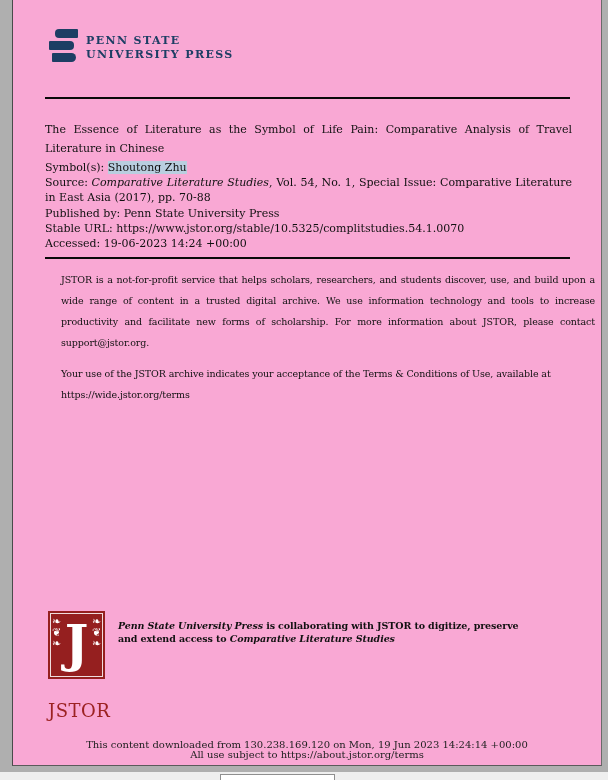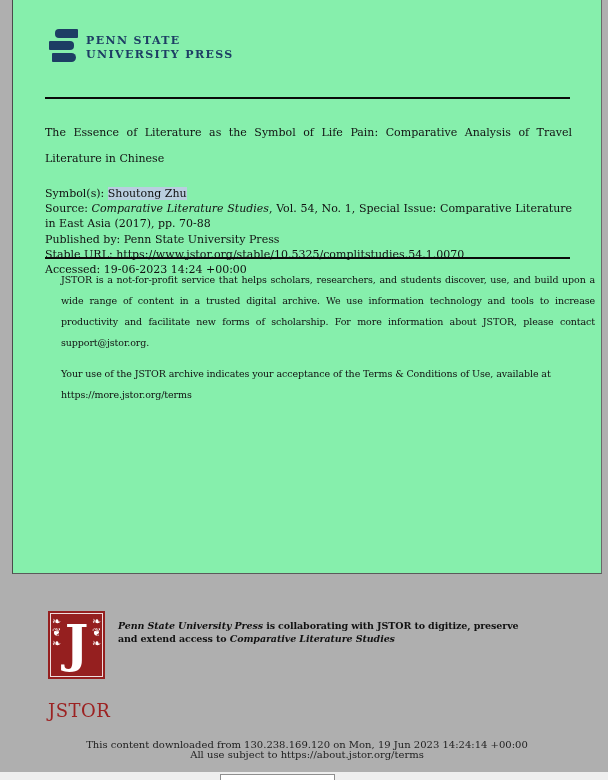--- a/index.html
+++ b/index.html
@@ -9,22 +9,22 @@
     background: #afafaf;
     overflow: hidden;
     font-family: "DejaVu Serif", serif;
     color: #111;
   }
 
   
   .page {
     position: absolute;
     left: 12px; top: 0;
-    width: 590px; height: 574px;
-    background: #86efac;
+    width: 590px; height: 766px;
+    background: #f9a8d4;
     border-left: 1px solid #4a4a4a;
     border-right: 1px solid #6a6a6a;
     border-bottom: 1px solid #5a5a5a;
   }
 
   
   .psu-logo { position: absolute; left: 35px; top: 29px; }
   .psu-bars { position: absolute; left: 0; top: 0; width: 32px; }
   .psu-bar { height: 9px; background: #1d3e64; margin-bottom: 3px; }
   .psu-bar.b1 { width: 23px; margin-left: 7px; border-radius: 4px 1px 1px 4px; }
@@ -40,21 +40,21 @@
   
   .rule { position: absolute; left: 32px; width: 525px; height: 2px; background: #0a0a0a; }
   .rule1 { top: 97px; }
   .rule2 { top: 257px; }
 
   
   .meta {
     position: absolute; left: 32px; top: 120px; width: 527px;
     font-size: 11px; line-height: 15.2px; text-align: justify;
   }
-  .meta .title { line-height: 26px; margin-bottom: 14px; }
+  .meta .title { line-height: 19px; margin-bottom: 2px; }
   .italic { font-style: italic; }
   .hl { background: #b9cedf; }
   .meta a, .blurbs a { color: inherit; text-decoration: none; }
 
   
   .blurbs {
     position: absolute; left: 48px; top: 269px; width: 534px;
     font-size: 9.5px; letter-spacing: -0.1px; line-height: 21px;
     text-align: justify;
   }
@@ -132,21 +132,21 @@
     <p><span>Source: </span><span class="italic">Comparative Literature Studies</span><span>, Vol. 54, No. 1, Special Issue: Comparative Literature in East Asia (2017), pp. 70-88</span></p>
     <p>Published by: Penn State University Press</p>
     <p><span>Stable URL: </span><a href="#">https://www.jstor.org/stable/10.5325/complitstudies.54.1.0070</a></p>
     <p>Accessed: 19-06-2023 14:24 +00:00</p>
   </div>
 
   <div class="rule rule2"></div>
 
   <div class="blurbs">
     <p class="p1">JSTOR is a not-for-profit service that helps scholars, researchers, and students discover, use, and build upon a wide range of content in a trusted digital archive. We use information technology and tools to increase productivity and facilitate new forms of scholarship. For more information about JSTOR, please contact support@jstor.org.</p>
-    <p class="p2"><span>Your use of the JSTOR archive indicates your acceptance of the Terms &amp; Conditions of Use, available at </span><a href="#">https://more.jstor.org/terms</a></p>
+    <p class="p2"><span>Your use of the JSTOR archive indicates your acceptance of the Terms &amp; Conditions of Use, available at </span><a href="#">https://wide.jstor.org/terms</a></p>
   </div>
 
   <div class="jstor">
     <div class="seal">
       <div class="seal-frame"></div>
       <div class="seal-orn left">❧
 ❦
 ❧</div>
       <div class="seal-orn right">❧
 ❦

